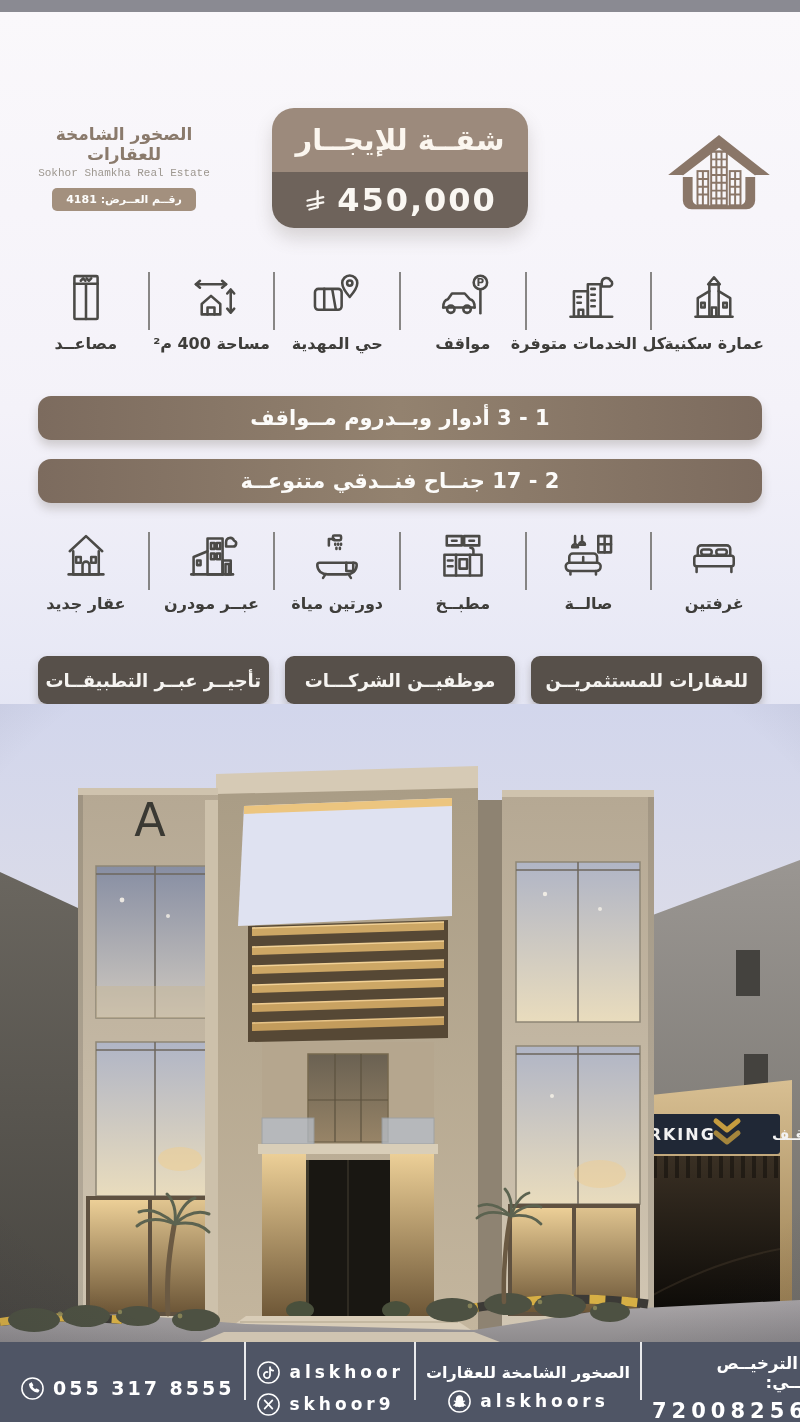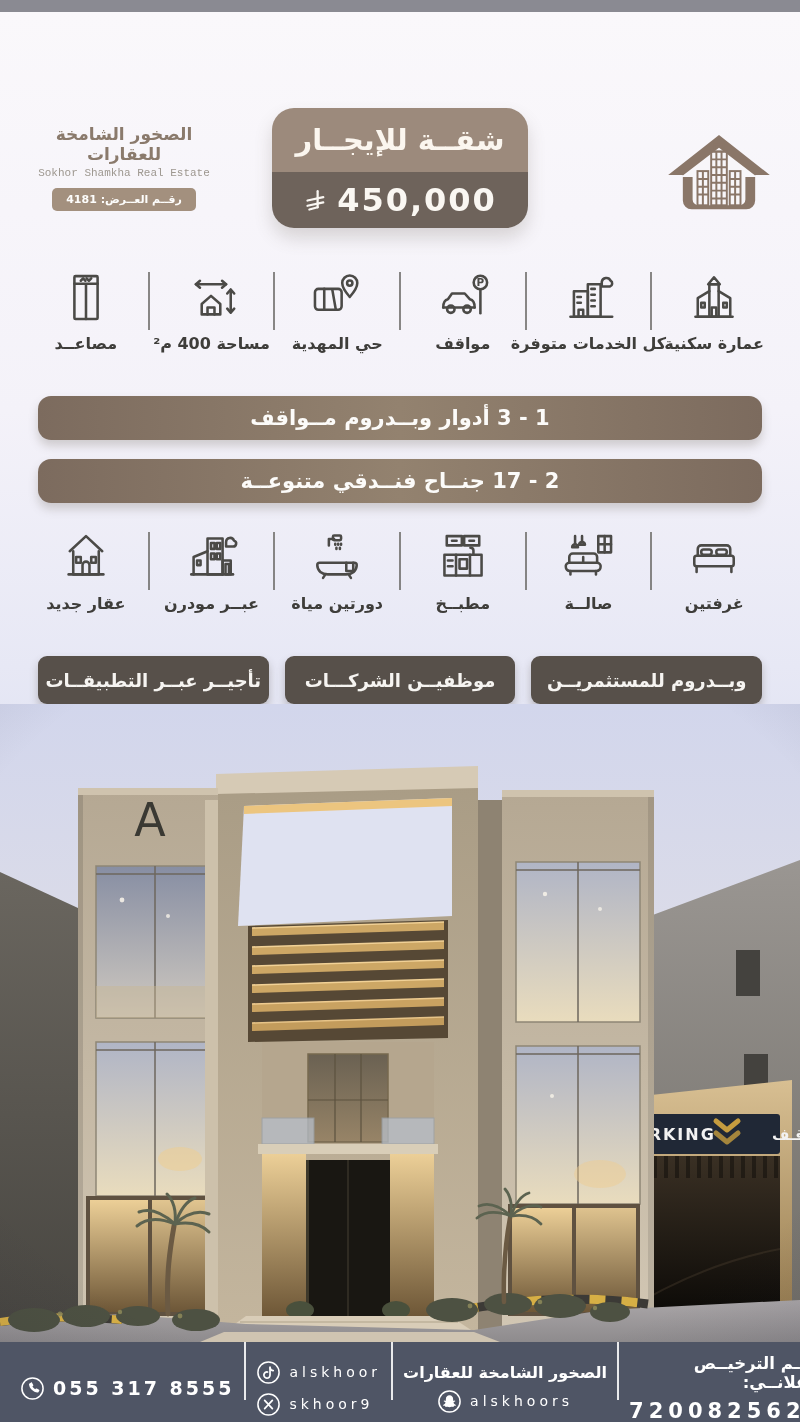--- a/index.html
+++ b/index.html
@@ -49,21 +49,21 @@
   .footer{position:absolute;left:0;top:1330px;width:800px;height:92px;background:#4f5565;
           display:flex;justify-content:space-between;color:#fff;
           padding:0 20px;box-sizing:border-box;}
   .fgroup{display:flex;flex-direction:column;gap:7px;justify-content:center;}
   .frowline{display:flex;align-items:center;gap:8px;}
   .cicon{width:25px;height:25px;flex:0 0 auto;}
   .cicon .c{stroke:#fff;stroke-width:1.6;fill:none;}
   .cicon .g{stroke:#fff;stroke-width:1.8;fill:none;stroke-linecap:round;stroke-linejoin:round;}
   .cicon .f{fill:#fff;stroke:none;}
   .fnum{font-size:19px;font-weight:bold;letter-spacing:3px;white-space:nowrap;}
-  .fhandle{font-size:14px;font-weight:normal;letter-spacing:4px;white-space:nowrap;}
+  .fhandle{font-size:17px;font-weight:bold;letter-spacing:4px;white-space:nowrap;}
   .fbrand{font-size:16px;font-weight:bold;direction:rtl;white-space:nowrap;}
   .fg-brand{align-items:center;}
   .fg-license{direction:rtl;align-items:flex-start;}
   .flicl{font-size:16.5px;font-weight:bold;}
   .flicn{font-size:21px;font-weight:bold;letter-spacing:5px;direction:ltr;}
   .fdivv{width:2px;height:58px;background:rgba(255,255,255,.88);margin:0 10px;flex:0 0 auto;}
 </style>
 </head>
 <body>
 
@@ -275,21 +275,21 @@
         <rect x="16.5" y="25" width="4" height="5"></rect>
             <rect x="29.5" y="25" width="4" height="5"></rect>
         <path d="M10 40h30"></path>
           </g>
         </svg>
       <div class="flabel">عقار جديد</div>
     </div>
   </div>
 
   <div class="tags">
-    <div class="tag">وبــدروم للمستثمريــن</div>
+    <div class="tag">للعقارات للمستثمريــن</div>
     <div class="tag">موظفيــن الشركـــات</div>
     <div class="tag">تأجيــر عبــر التطبيقــات</div>
   </div>
 
   <svg class="photo" viewBox="0 0 800 638" preserveAspectRatio="none">
     <defs>
       <linearGradient id="gSky" x1="0" y1="0" x2="0" y2="1">
           <stop offset="0" stop-color="#d2d6ec"></stop>
           <stop offset="1" stop-color="#eae5e2"></stop>
         </linearGradient>

